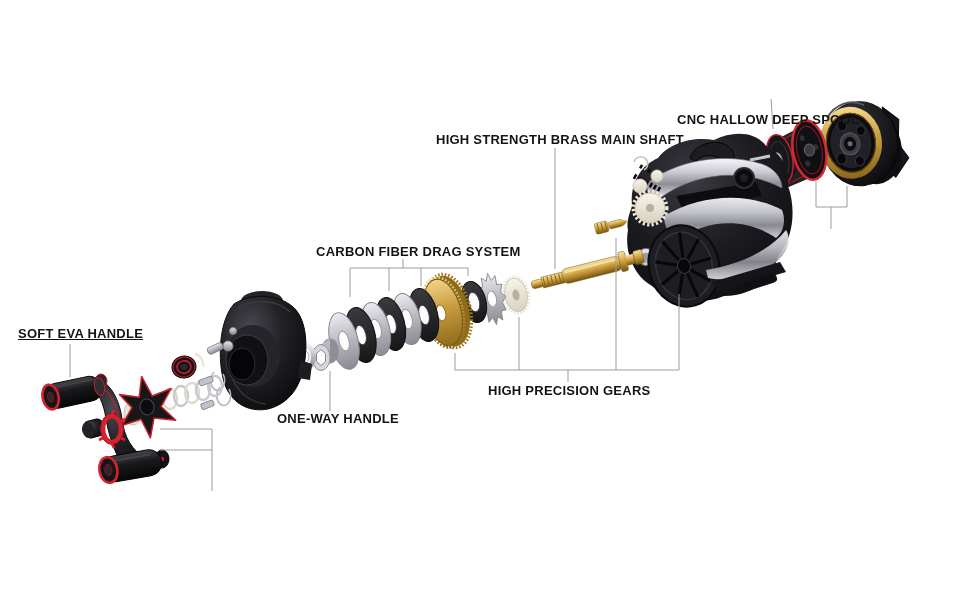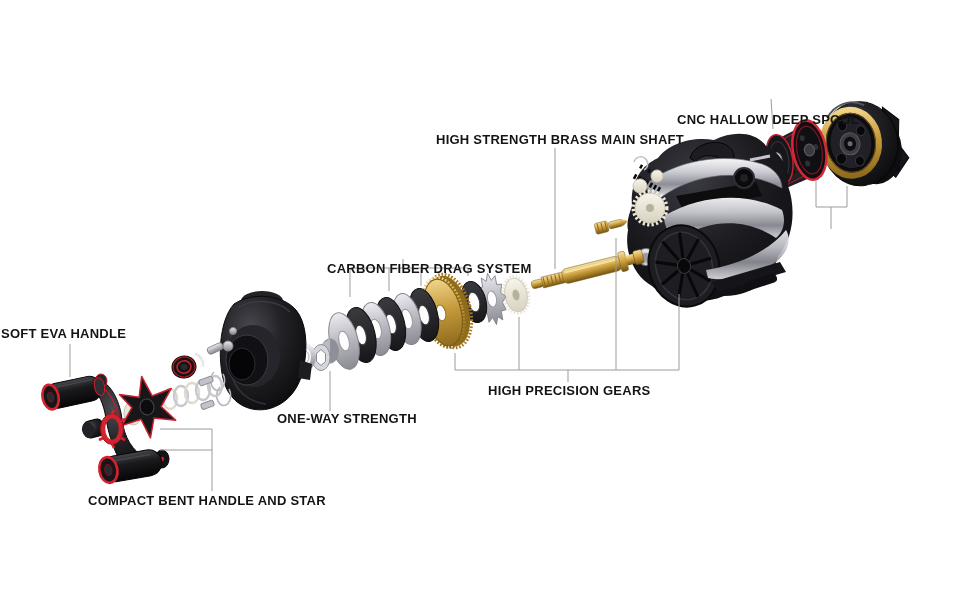--- a/index.html
+++ b/index.html
@@ -1,24 +1,24 @@
 <!DOCTYPE html>
 <html><head>
 <meta charset="utf-8">
 <style>
   html,body{margin:0;padding:0;background:#fff;}
   #stage{position:relative;width:960px;height:600px;background:#ffffff;overflow:hidden;
          font-family:"Liberation Sans",sans-serif;}
   #art{position:absolute;left:0;top:0;}
   .lbl{position:absolute;font-weight:700;font-size:13px;line-height:1.1;
        letter-spacing:.25px;color:#141414;white-space:nowrap;}
-  .lbl-soft{left:1px;top:327px;}
+  .lbl-soft{left:18px;top:327px;text-decoration:underline;}
   .lbl-compact{left:88px;top:494px;}
   .lbl-oneway{left:277px;top:412px;}
-  .lbl-carbon{left:327px;top:245px;margin-top:17px;}
+  .lbl-carbon{left:316px;top:245px;}
   .lbl-precision{left:488px;top:384px;}
   .lbl-shaft{left:436px;top:133px;text-align:right;}
   .lbl-cnc{left:677px;top:85px;margin-top:28px;}
   .lbl-dual{left:773px;top:231px;}
 </style>
 </head>
 <body>
 
 <div id="stage">
 
@@ -299,19 +299,18 @@
     <path d="M 330,371 V 411"></path>
     <path d="M 403,259 V 268 M 350,268 H 468 M 350,268 V 297 M 389,268 V 291 M 421,268 V 286 M 468,268 V 276"></path>
     <path d="M 455,370 H 679 M 455,370 V 353 M 519,370 V 317 M 616,370 V 238 M 679,370 V 294 M 568,370 V 382"></path>
     <path d="M 555,148 V 269"></path>
     <path d="M 771,99 L 773,129"></path>
     <path d="M 816,181 V 207 M 847,186 V 207 M 816,207 H 847 M 831,207 V 229"></path>
   </g>
 </svg>
 
   <div class="lbl lbl-soft">SOFT EVA HANDLE</div>
-  <div class="lbl lbl-compact">COMPACT BENT HANDLE AND STAR</div>
-  <div class="lbl lbl-oneway">ONE-WAY STRENGTH</div>
+  <div class="lbl lbl-oneway">ONE-WAY HANDLE</div>
   <div class="lbl lbl-carbon">CARBON FIBER DRAG SYSTEM</div>
   <div class="lbl lbl-precision">HIGH PRECISION GEARS</div>
   <div class="lbl lbl-shaft">HIGH STRENGTH BRASS MAIN SHAFT</div>
   <div class="lbl lbl-cnc">CNC HALLOW DEEP SPOOL</div>
 </div>
 
 </body></html>

